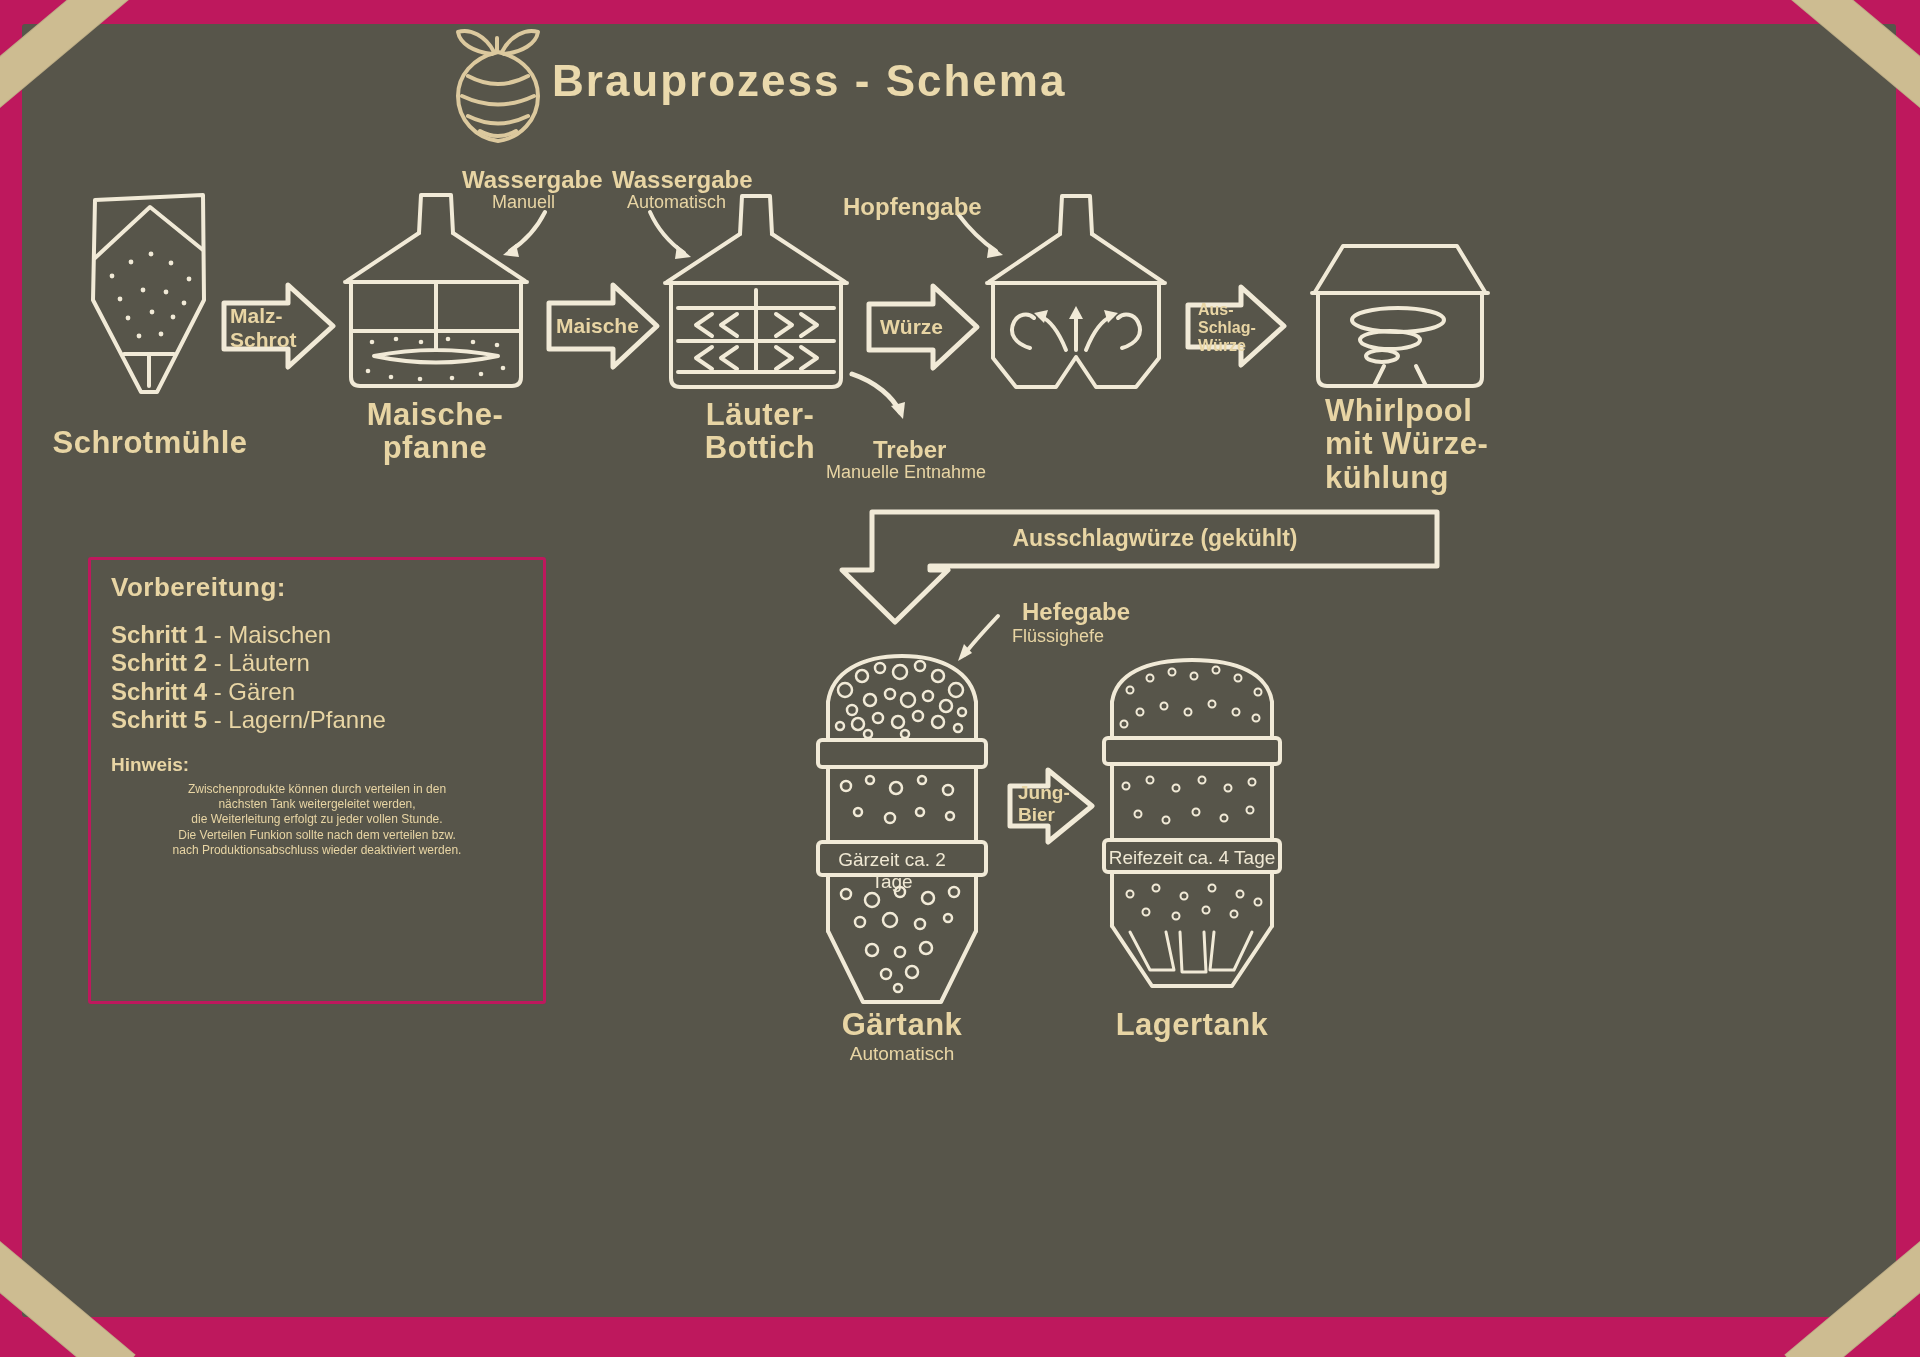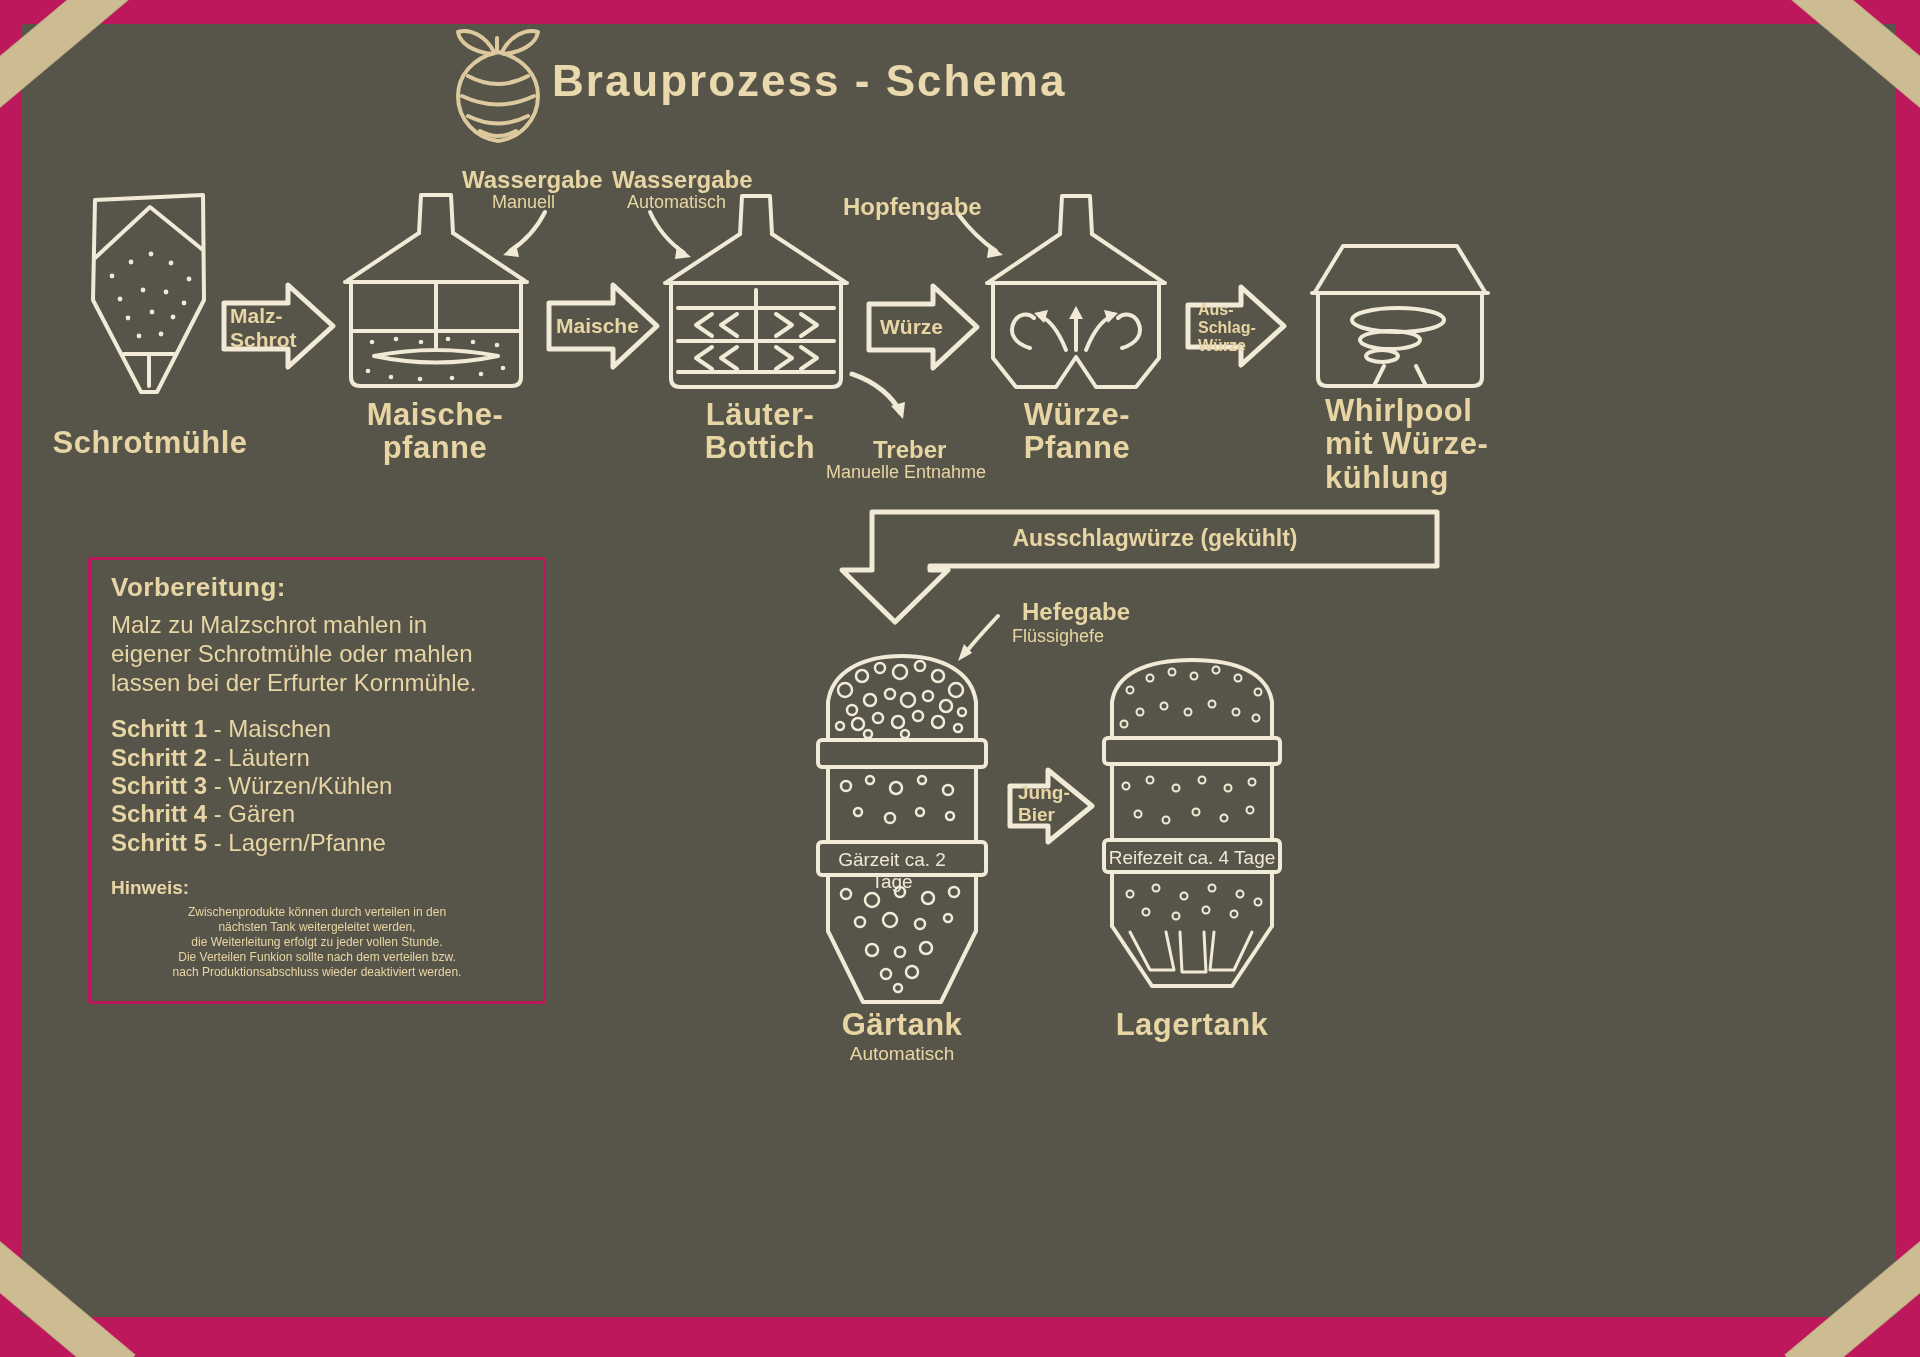--- a/index.html
+++ b/index.html
@@ -284,22 +284,20 @@
     </g>
   </svg>
 
   <div class="txt title" style="left:552px; top:56px; width:520px;">Brauprozess - Schema</div>
 
   <div class="txt stlabel" style="left:30px; top:426px; width:240px; text-align:center;">Schrotmühle</div>
   <div class="txt stlabel center" style="left:335px; top:398px; width:200px;">Maische-
 pfanne</div>
   <div class="txt stlabel center" style="left:660px; top:398px; width:200px;">Läuter-
 Bottich</div>
-  <div class="txt stlabel center" style="left:977px; top:398px; width:200px;">Würze-
-Pfanne</div>
   <div class="txt stlabel" style="left:1325px; top:394px; width:240px;">Whirlpool
 mit Würze-
 kühlung</div>
   <div class="txt stlabel center" style="left:812px; top:1008px; width:180px;">Gärtank</div>
   <div class="txt center" style="left:812px; top:1043px; width:180px; font-size:19px;">Automatisch</div>
   <div class="txt stlabel center" style="left:1097px; top:1008px; width:190px;">Lagertank</div>
 
   <div class="txt band" style="left:820px; top:849px; width:144px;">Gärzeit ca. 2 Tage</div>
   <div class="txt band" style="left:1106px; top:847px; width:172px;">Reifezeit ca. 4 Tage</div>
 
@@ -319,27 +317,23 @@
   <div class="txt ann-sub" style="left:627px; top:192px;">Automatisch</div>
   <div class="txt ann-title" style="left:843px; top:193px;">Hopfengabe</div>
   <div class="txt ann-title" style="left:873px; top:436px;">Treber</div>
   <div class="txt ann-sub" style="left:826px; top:462px;">Manuelle Entnahme</div>
   <div class="txt ann-title" style="left:1022px; top:598px;">Hefegabe</div>
   <div class="txt ann-sub" style="left:1012px; top:626px;">Flüssighefe</div>
   <div class="txt ann-title center" style="left:960px; top:525px; width:390px; font-size:23px;">Ausschlagwürze (gekühlt)</div>
 
   <div class="infobox">
     <div class="ib-heading">Vorbereitung:</div>
-    <div class="ib-intro">Malz zu Malzschrot mahlen in
-eigener Schrotmühle oder mahlen
-lassen bei der Erfurter Kornmühle.</div>
     <div class="ib-steps">
       <div><span class="bold">Schritt 1</span><span> - Maischen</span></div>
       <div><span class="bold">Schritt 2</span><span> - Läutern</span></div>
-      <div><span class="bold">Schritt 3</span><span> - Würzen/Kühlen</span></div>
       <div><span class="bold">Schritt 4</span><span> - Gären</span></div>
       <div><span class="bold">Schritt 5</span><span> - Lagern/Pfanne</span></div>
     </div>
     <div class="ib-note-h">Hinweis:</div>
     <div class="ib-note">Zwischenprodukte können durch verteilen in den
 nächsten Tank weitergeleitet werden,
 die Weiterleitung erfolgt zu jeder vollen Stunde.
 Die Verteilen Funkion sollte nach dem verteilen bzw.
 nach Produktionsabschluss wieder deaktiviert werden.</div>
   </div>

